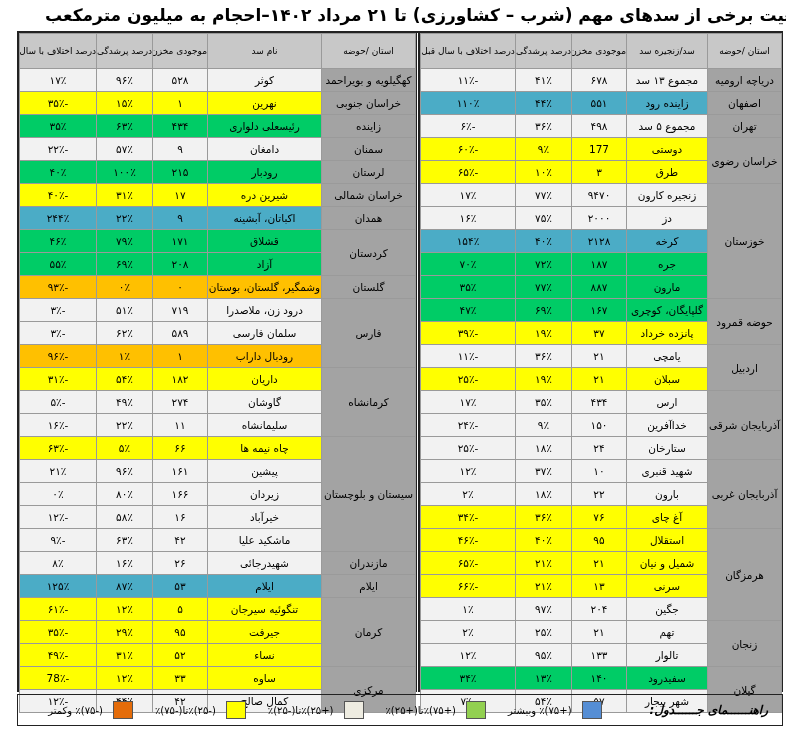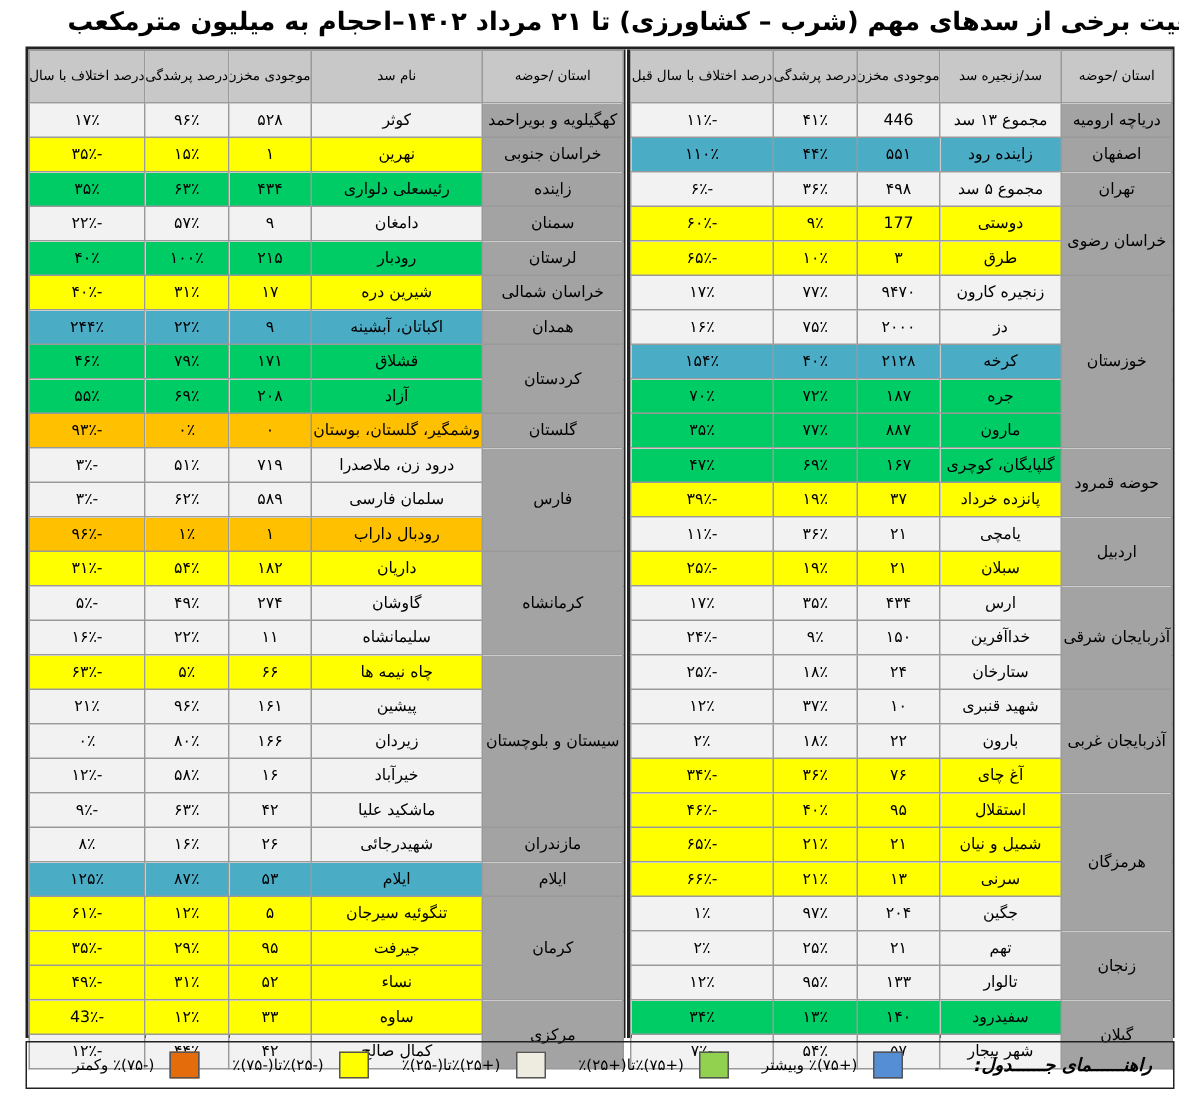--- a/index.html
+++ b/index.html
@@ -44,21 +44,21 @@
       <th>سد/زنجیره سد</th>
       <th>موجودی مخزن</th>
       <th>درصد پرشدگی</th>
       <th>درصد اختلاف با سال قبل</th>
     </tr>
   </thead>
   <tbody id="right-body">
       <tr class="c-white">
         <td class="prov">دریاچه ارومیه</td>
         <td class="v">مجموع ۱۳ سد</td>
-        <td class="v num">446</td>
+        <td class="v num">۶۷۸</td>
         <td class="v num">۴۱٪</td>
         <td class="v num">-۱۱٪</td>
       </tr>
       <tr class="c-blue">
         <td class="prov">اصفهان</td>
         <td class="v">زاینده رود</td>
         <td class="v num">۵۵۱</td>
         <td class="v num">۴۴٪</td>
         <td class="v num">۱۱۰٪</td>
       </tr>
@@ -420,21 +420,21 @@
         <td class="v">نساء</td>
         <td class="v num">۵۲</td>
         <td class="v num">۳۱٪</td>
         <td class="v num">-۴۹٪</td>
       </tr>
       <tr class="c-yellow">
         <td class="prov" rowspan="2">مرکزی</td>
         <td class="v">ساوه</td>
         <td class="v num">۳۳</td>
         <td class="v num">۱۲٪</td>
-        <td class="v num">-43٪</td>
+        <td class="v num">-78٪</td>
       </tr>
       <tr class="c-white">
         <td class="v">کمال صالح</td>
         <td class="v num">۴۲</td>
         <td class="v num">۴۴٪</td>
         <td class="v num">-۱۲٪</td>
       </tr>
     </tbody>
 </table>
 

